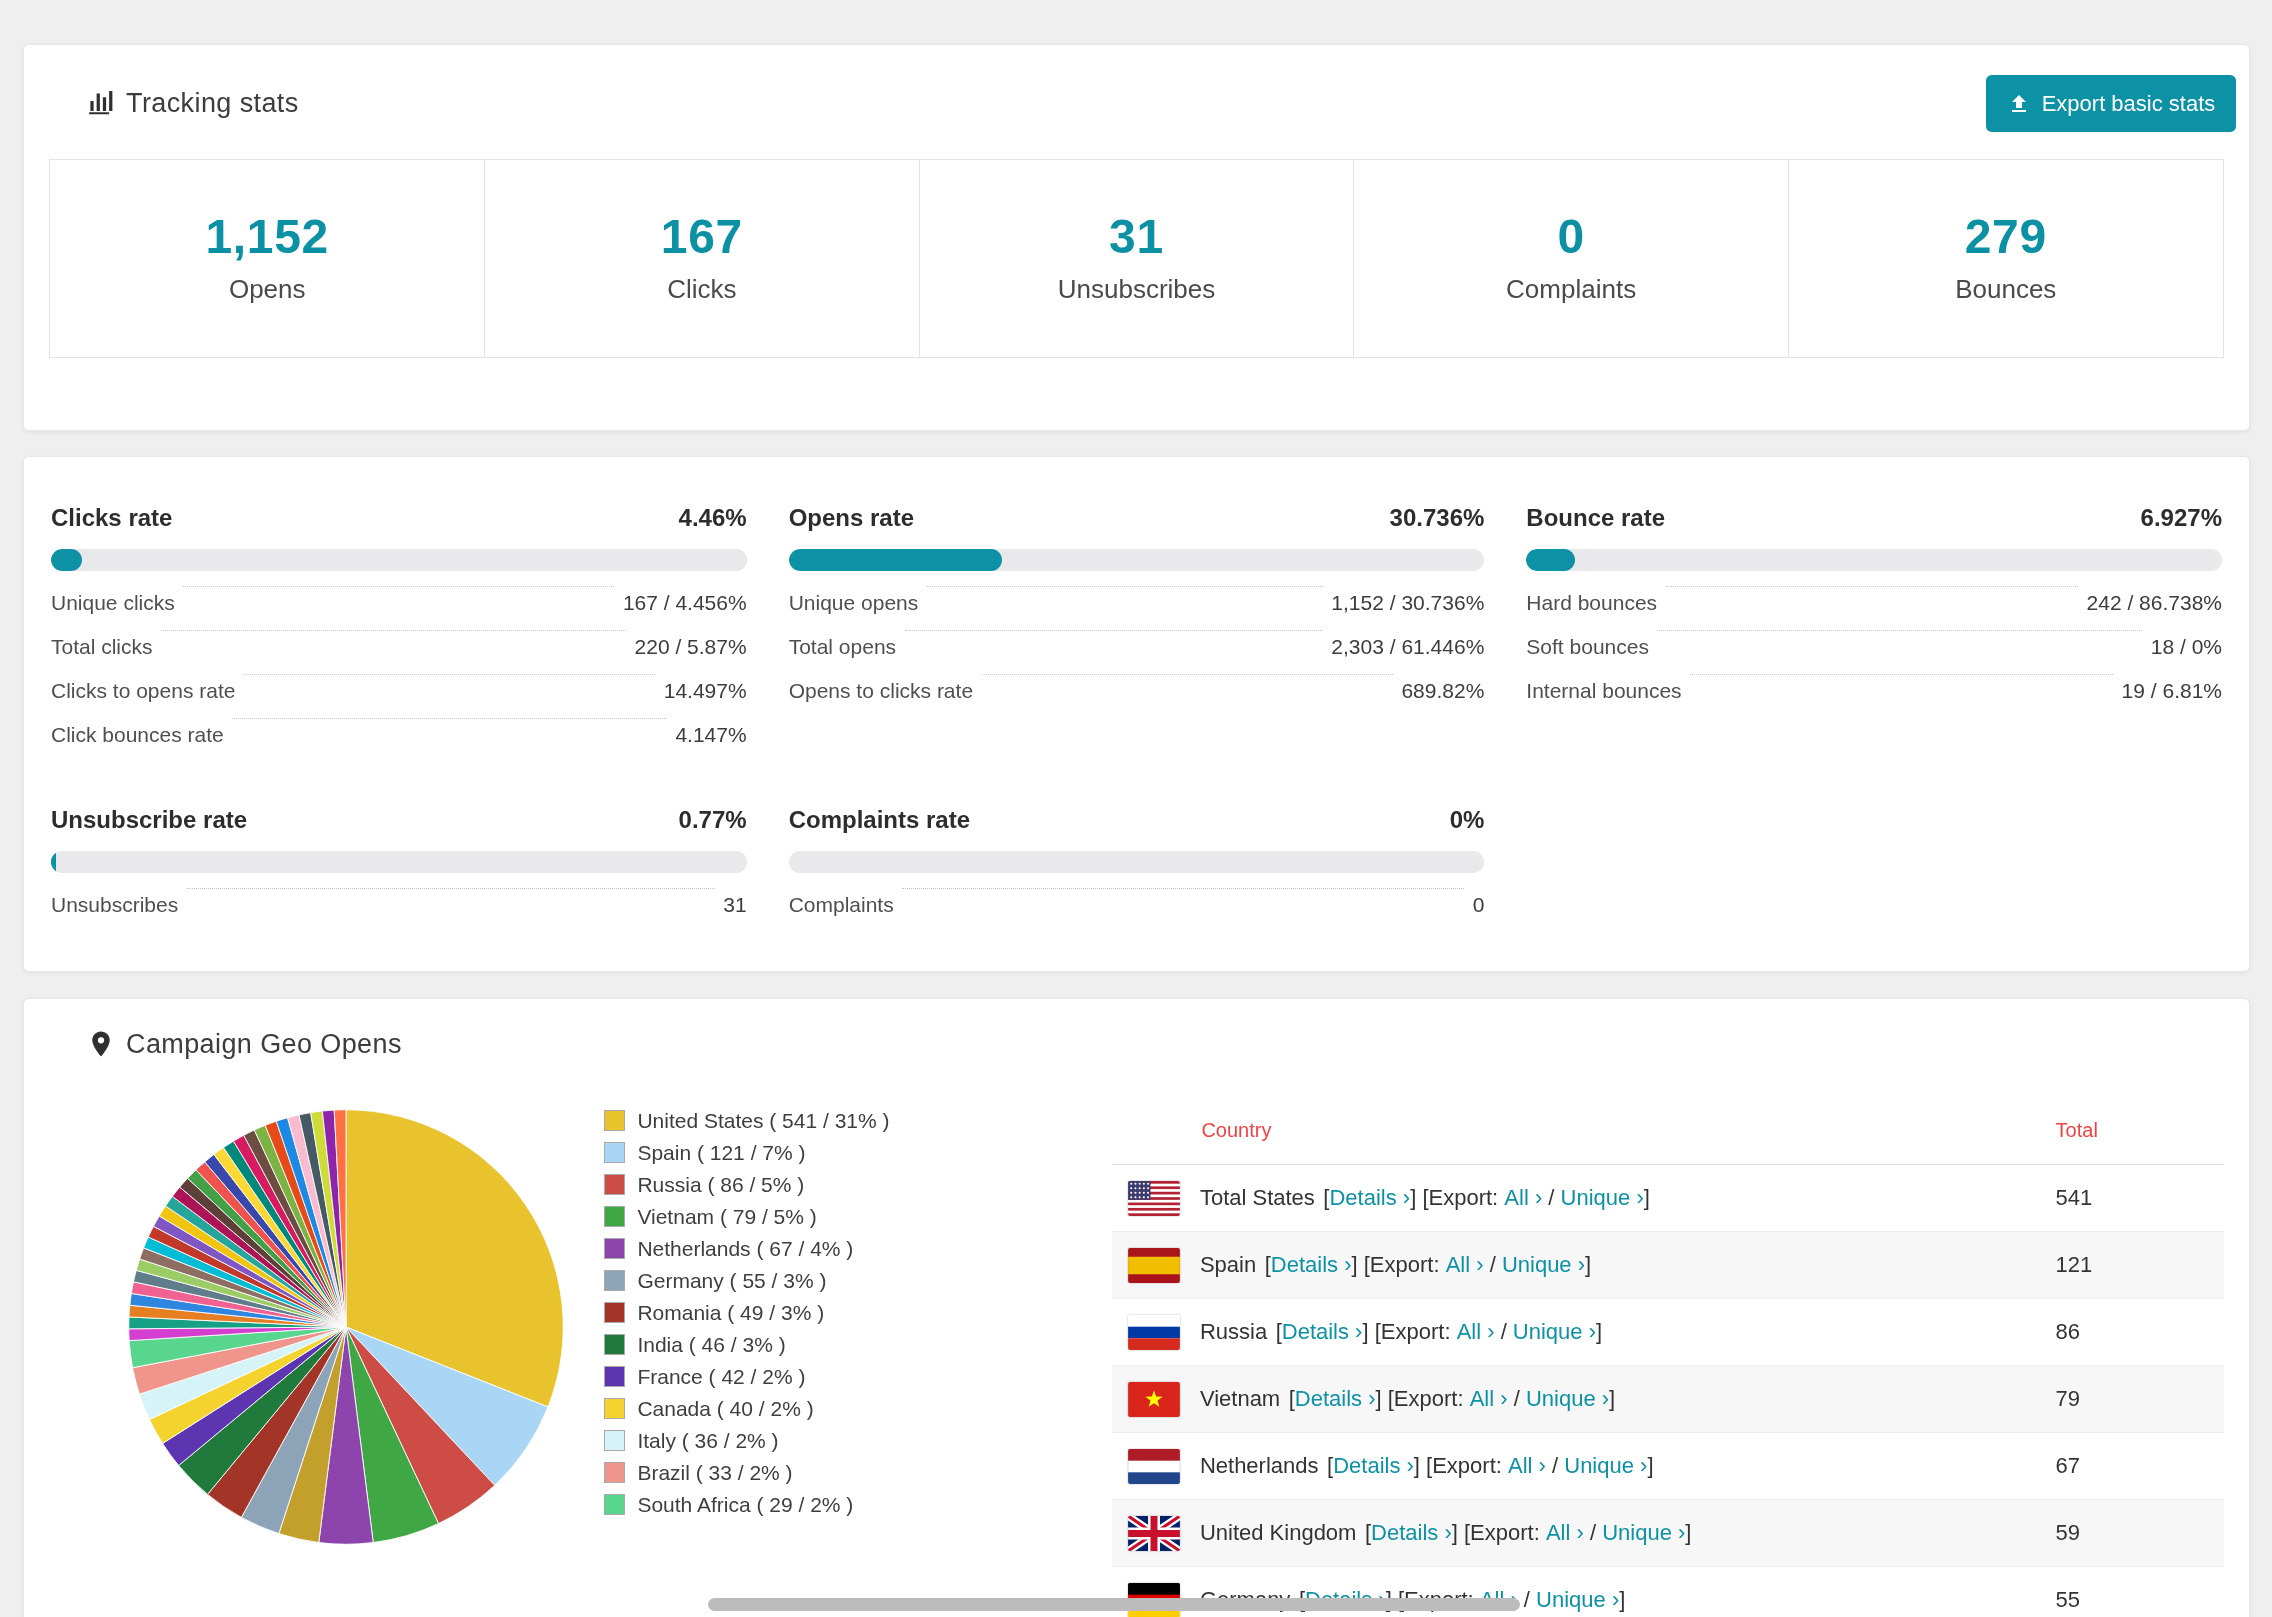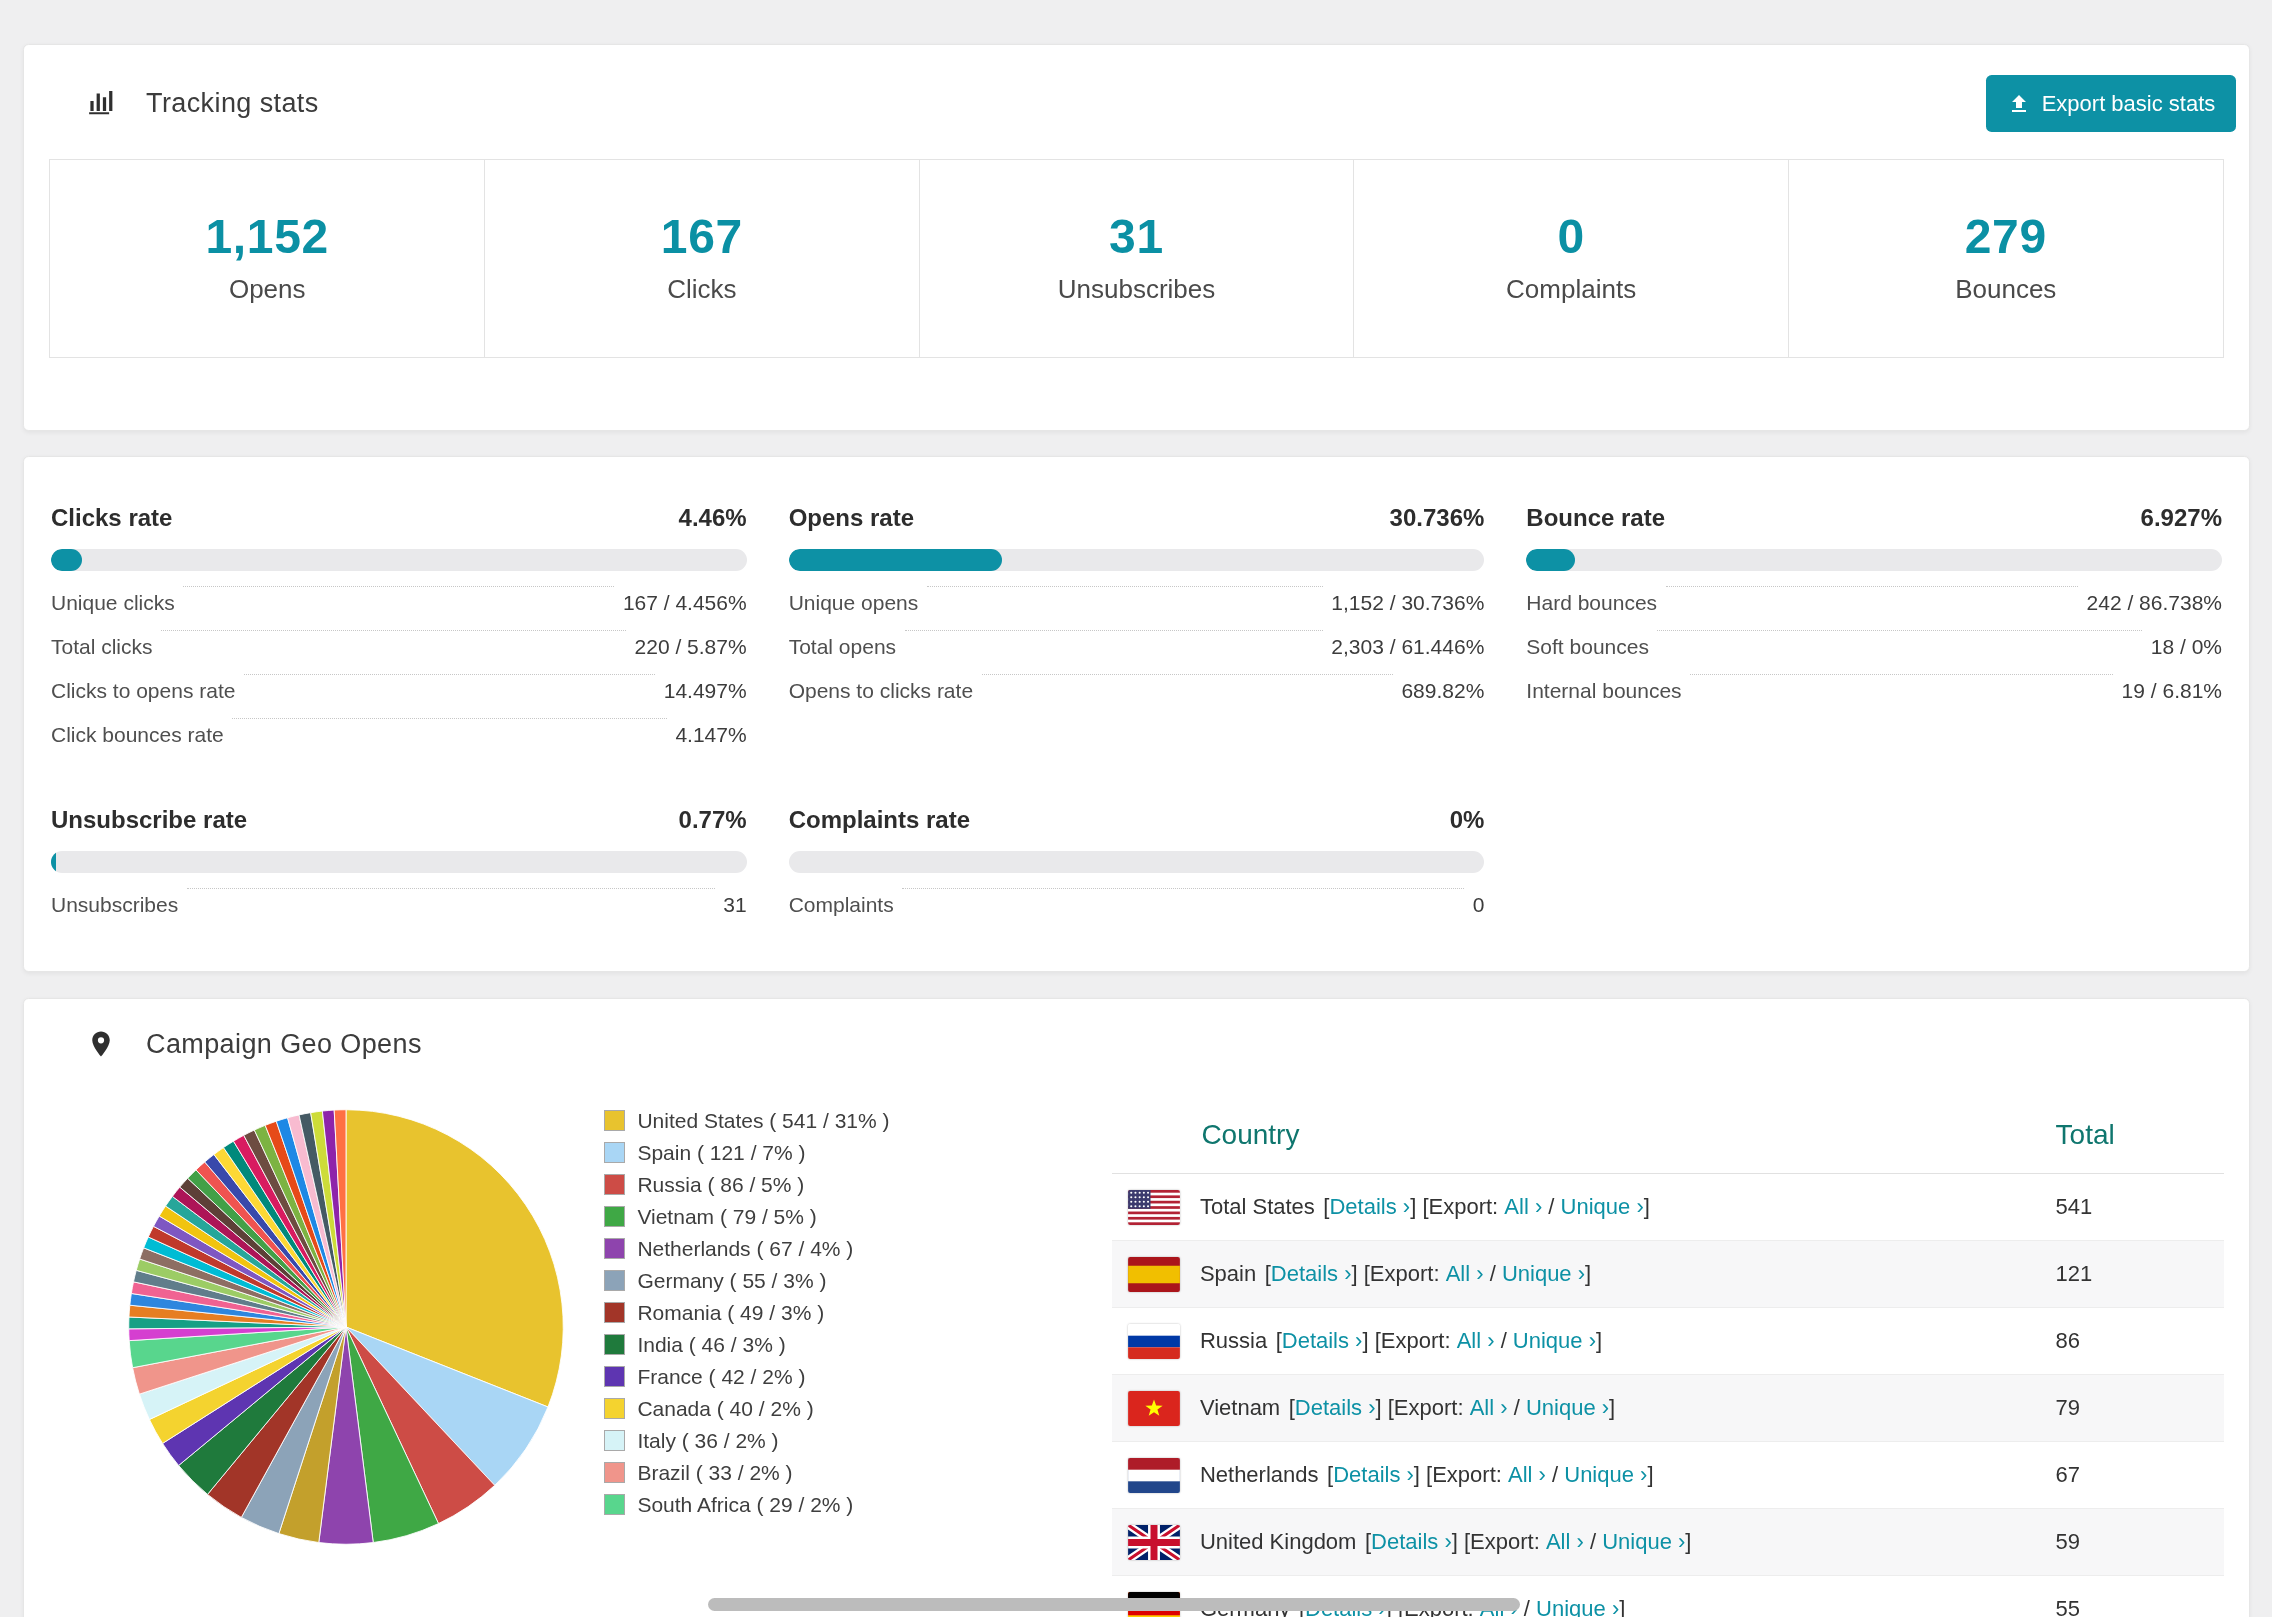--- a/index.html
+++ b/index.html
@@ -15,21 +15,21 @@
     border:0.7px solid #e6e6e6;
     border-radius:5.6px;
     box-shadow:0 1.4px 4.2px rgba(0,0,0,.05);
     margin-bottom:25.4px;
   }
   .card-header {
     display:flex; align-items:center; justify-content:space-between;
     padding:30px 12.7px 25.4px 62px;
   }
   .card-title {
-    display:flex; align-items:center; gap:30px;
+    display:flex; align-items:center; gap:10px;
     font-size:27px; font-weight:500; color:#3c3c3c; letter-spacing:0.4px;
   }
   .card-title svg { width:30px; height:30px; fill:#2f2f2f; flex:none; }
   .export-btn {
     display:flex; align-items:center; gap:10.6px;
     background:#0d91a5; color:#fff; border:none; border-radius:5.6px;
     font-size:22px; padding:15.5px 21px; font-family:inherit; cursor:pointer;
   }
   .export-btn svg { width:24px; height:24px; fill:#fff; }
 
@@ -55,21 +55,21 @@
   
   .geo-card { padding-bottom:7px; }
   .geo-content { display:flex; padding:5.6px 25.4px 0 25.4px; }
   .pie-wrap { width:452px; flex:none; margin:10px 32px 0 71px; }
   .pie-wrap svg { width:452px; height:452px; display:block; }
   .legend { list-style:none; width:508px; flex:none; padding-top:14px; }
   .legend-item { display:flex; align-items:center; gap:12px; height:32px; font-size:21px; color:#3e3e3e; }
   .swatch { width:21px; height:21px; border:0.7px solid #a9a9a9; flex:none; }
   .table-wrap { flex:1; padding-top:7px; }
   table { width:100%; border-collapse:collapse; font-size:22px; color:#333; }
-  th { text-align:left; font-weight:500; padding:21px 0 22.6px; border-bottom:0.7px solid #e1e1e1; font-size:28px; color:#0f766e; }
+  th { text-align:left; font-weight:500; padding:21px 0 22.6px; border-bottom:0.7px solid #e1e1e1; font-size:20px; color:#ef4444; }
   th.country-h { padding-left:89px; }
   td { padding:15.5px 0; border-bottom:0.7px solid #ededed; }
   tbody tr:nth-child(even) td { background:#f7f7f8; }
   .c-line { display:flex; align-items:center; }
   .flag { display:inline-flex; width:52px; height:35px; margin:0 20px 0 15.5px;
           border-radius:2.1px; overflow:hidden; box-shadow:0 0 2.1px rgba(0,0,0,.3); flex:none; }
   .flag svg { width:52px; height:35px; display:block; }
   .c-name { margin-right:8.5px; color:#333; }
   .plain { color:#333; white-space:pre; }
   .lnk { color:#0d91a5; text-decoration:none; }

